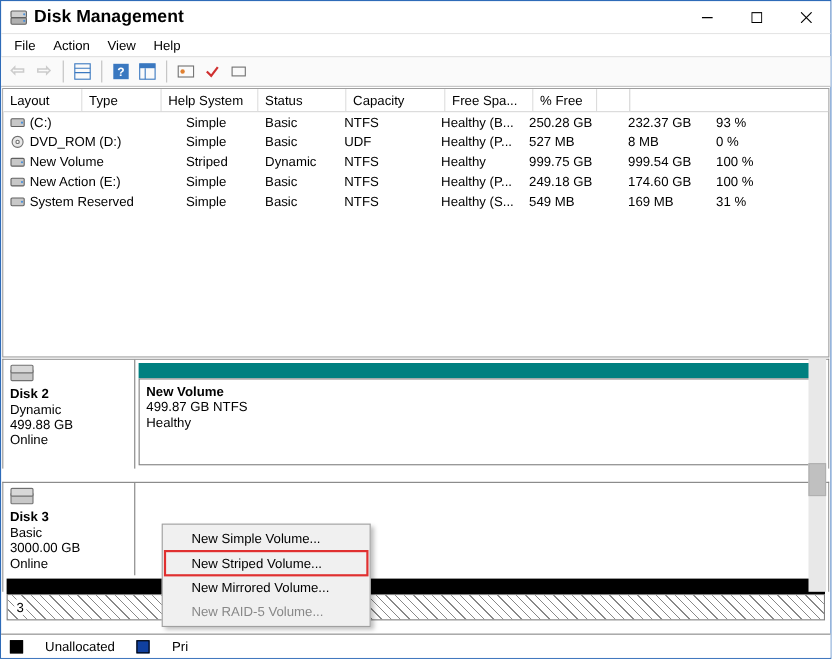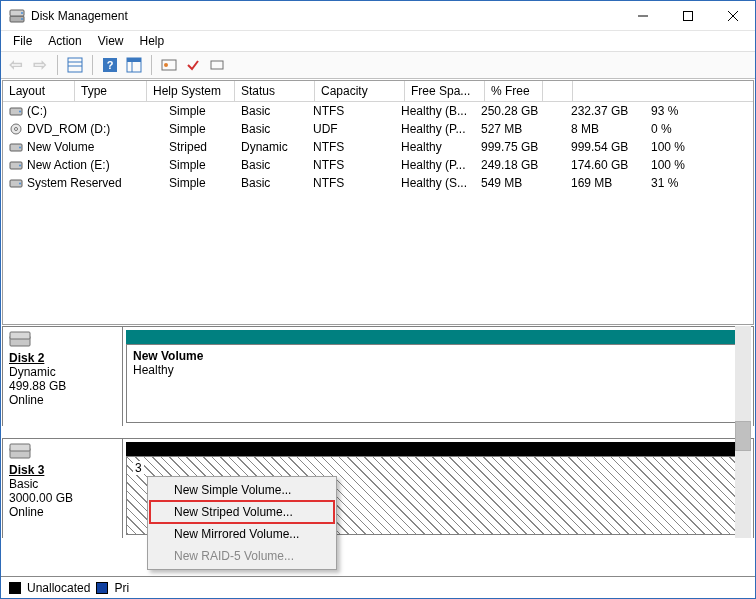--- a/index.html
+++ b/index.html
@@ -1,21 +1,21 @@
 <!DOCTYPE html>
 <html><head>
 <meta charset="utf-8">
 <style>
   * { box-sizing: border-box; }
   html, body { margin:0; padding:0; font-family: "Segoe UI", Tahoma, sans-serif; font-size:12px; color:#000; }
   .window { width:756px; height:599px; border:1px solid #2e6bb8; background:#fff; display:flex; flex-direction:column; position:relative; }
   
   .titlebar { height:30px; display:flex; align-items:center; border-bottom:1px solid #e5e5e5; }
   .title-icon { width:16px; height:16px; margin:0 6px 0 8px; display:flex; align-items:center; justify-content:center; }
-  .title-text { flex:1; font-size:12px; }
+  .title-text { flex:1; font-size:16px;font-weight:bold; }
   .winbtns { display:flex; height:100%; }
   .winbtn { width:45px; display:flex; align-items:center; justify-content:center; font-size:12px; }
   
   .menubar { height:20px; display:flex; align-items:center; padding:0 4px; gap:0; }
   .menu-item { padding:2px 8px; }
   
   .toolbar { height:28px; border-top:1px solid #e0e0e0; border-bottom:1px solid #c0c0c0; display:flex; align-items:center; padding:0 4px; gap:2px; background:#fafafa;}
   .tb-sep { width:1px; height:20px; background:#c0c0c0; margin:0 4px;}
   .tb-btn { width:22px; height:22px; display:flex; align-items:center; justify-content:center; border:1px solid transparent;}
   .tb-btn.disabled { opacity:0.4; }
@@ -34,35 +34,35 @@
   .c3 { width:88px; }
   .c4 { width:80px; }
   .c5 { width:90px; }
   .c6 { width:80px; }
   .c7 { width:58px; }
   .c8 { width:30px; }
   .vol-ico { width:14px; height:12px; }
   
   .disk-area { flex:1; overflow:hidden; position:relative; border:0px solid #9e9e9e; margin:0 1px 1px 1px; }
   .disk-row { display:flex; border-top:1px solid #808080; border-left:1px solid #808080; border-right:1px solid #808080; background:#fff; }
-  .disk-row + .disk-row { margin-top:12px; }
+  .disk-row + .disk-row { margin-top:12px;flex-direction:column; }
   .disk-left { width:120px; border-right:1px solid #808080; padding:4px 6px; }
-  .disk-left .dn { font-weight:bold;text-decoration:underline; }
+  .disk-left .dn { font-weight:bold; }
   .disk-left .dicon { width:22px; height:18px; margin-bottom:2px;}
   .disk-right { flex:1; padding:3px; position:relative; }
   .disk-bar-top { height:14px; background:#008080; }
   .disk-bar-top.black { background:#000; }
   .vol-box { border:1px solid #808080; padding:4px 6px; background:#fff; }
   .vol-box .vn { font-weight:bold; }
   .hatch {
     background-image: repeating-linear-gradient(45deg,#888 0,#888 1px,transparent 1px,transparent 6px);
     height:44px; border:1px solid #808080; padding:4px 6px;
   }
   
-  .legend { height:22px; border-top:1px solid #888; display:flex; align-items:center; gap:6px; padding:0 8px; background:#fff;}
+  .legend { height:22px; border-top:1px solid #888; display:flex; align-items:center; gap:20px; padding:0 8px; background:#fff;}
   .legend .sw { width:12px; height:12px; border:1px solid #000; }
   .legend .sw.black { background:#000;}
   .legend .sw.blue { background:#1040a0;}
   
   .ctxmenu { position:absolute; left:146px; top:475px; width:190px; background:#f0f0f0; border:1px solid #a0a0a0; box-shadow:3px 3px 4px rgba(0,0,0,0.25); padding:2px; }
   .ctx-item { padding:4px 10px 4px 24px; white-space:nowrap; }
   .ctx-item.disabled { color:#888; }
   .ctx-item.highlight { outline:2px solid #e03030; outline-offset:-1px; }
   .diskbar-wrap { display:flex; flex-direction:column; }
   .scrollbar-stub { position:absolute; right:3px; width:16px; background:#e8e8e8; }
@@ -265,20 +265,21 @@
         </div>
         <div class="dn">Disk 2</div>
         <div>Dynamic</div>
         <div>499.88 GB</div>
         <div>Online</div>
       </div>
       <div class="disk-right diskbar-wrap">
         <div class="disk-bar-top"></div>
         <div class="vol-box" style="flex:1;">
           <div class="vn">New Volume</div>
+          <div>499.87 GB NTFS</div>
           <div>Healthy</div>
         </div>
       </div>
     </div>
 
     <div class="disk-row" style="height:100px;">
       <div class="disk-left">
         <div class="dicon">
           <svg width="22" height="18">
               <rect x="1" y="5" width="20" height="10" rx="1" fill="#c8c8c8" stroke="#707070"></rect>

